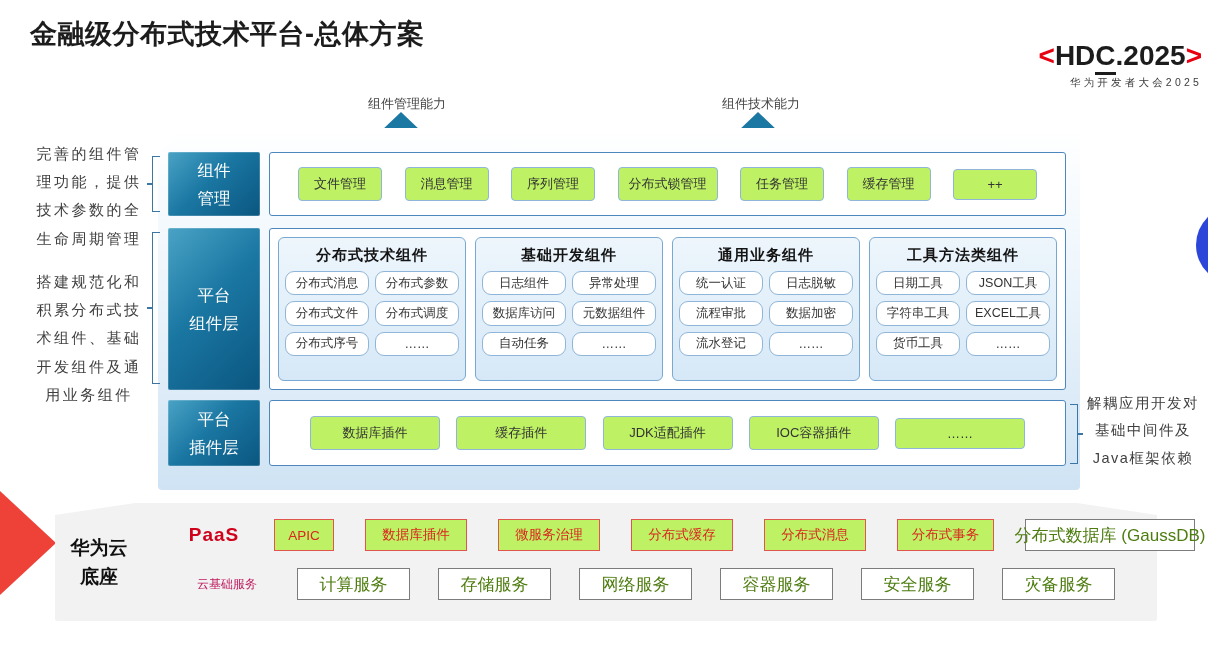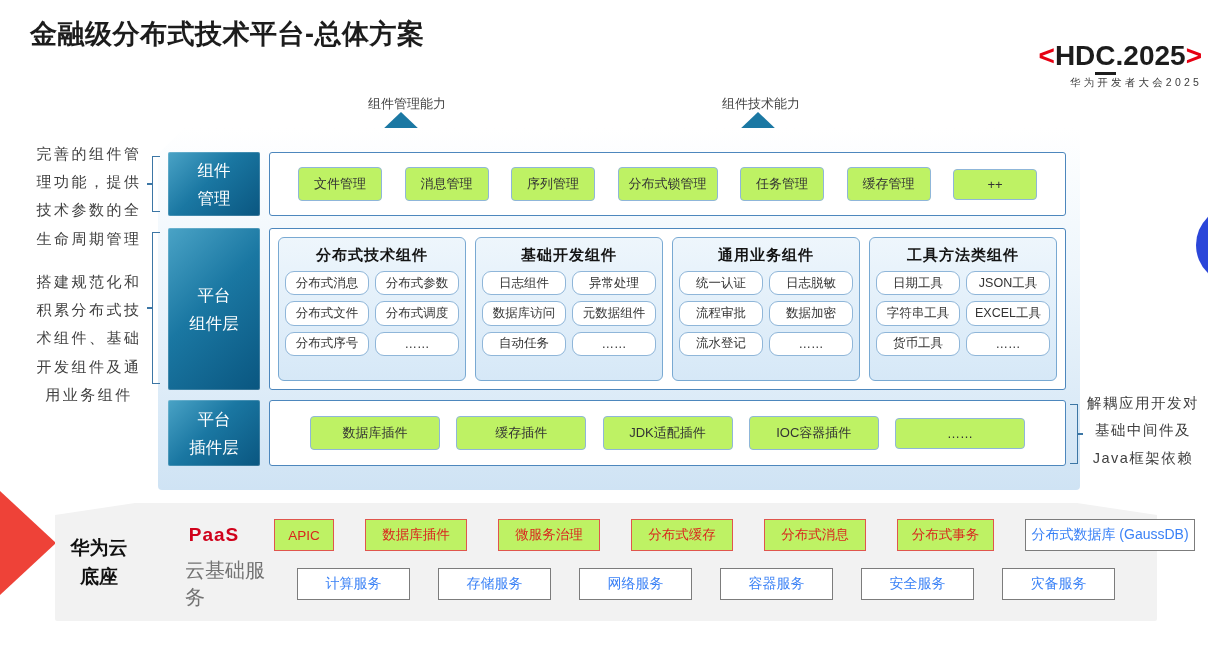--- a/index.html
+++ b/index.html
@@ -53,27 +53,27 @@
   
   .cloud{position:absolute;left:55px;top:503px;width:1102px;height:118px;background:#f2f2f2;border-radius:2px;}
   .cloud::before{content:'';position:absolute;left:0;top:0;width:0;height:0;border-top:12px solid #fff;border-right:80px solid transparent;}
   .cloud::after{content:'';position:absolute;right:0;top:0;width:0;height:0;border-top:12px solid #fff;border-left:80px solid transparent;}
   .hw-label{position:absolute;left:0;top:0;height:100%;width:88px;display:flex;align-items:center;justify-content:center;
     font-size:19px;font-weight:800;color:#101010;line-height:1.55;text-align:center;white-space:pre-line;}
   .cloud-row{position:absolute;left:130px;height:34px;display:flex;align-items:center;gap:31px;}
   .paas-row{top:15px;}
   .iaas-row{top:64px;gap:28px;}
   .paas-tag{width:58px;font-size:19px;font-weight:800;color:#d0021b;text-align:center;letter-spacing:1px;}
-  .iaas-tag{width:84px;font-size:20px;color:#737373;}
+  .iaas-tag{width:84px;font-size:12px;color:#be185d;text-align:center;}
   .rchip{height:30px;border:1px solid #e0564d;background:#bef264;color:#d9261f;font-size:13.5px;
     display:flex;align-items:center;justify-content:center;white-space:nowrap;}
   .rchip.w-s{width:58px;}
   .rchip.w-m{width:100px;}
   .rchip.w-e{width:95px;}
-  .gchip{height:30px;border:1px solid #7c7c7c;background:#fff;color:#3b82f6;font-size:14px;
+  .gchip{height:30px;border:1px solid #7c7c7c;background:#fff;color:#4d7c0f;font-size:17px;
     display:flex;align-items:center;justify-content:center;white-space:nowrap;}
   .gchip.db{width:168px;}
   .gchip.eq{width:111px;}
   
   .red-wedge{position:absolute;left:0;top:491px;width:56px;height:104px;background:#ee4238;
     clip-path:polygon(0 0,100% 50%,0 100%);}
   .blue-dot{position:absolute;left:1196px;top:206px;width:78px;height:78px;border-radius:50%;background:#2b46d9;}
 </style>
 </head>
 <body>

